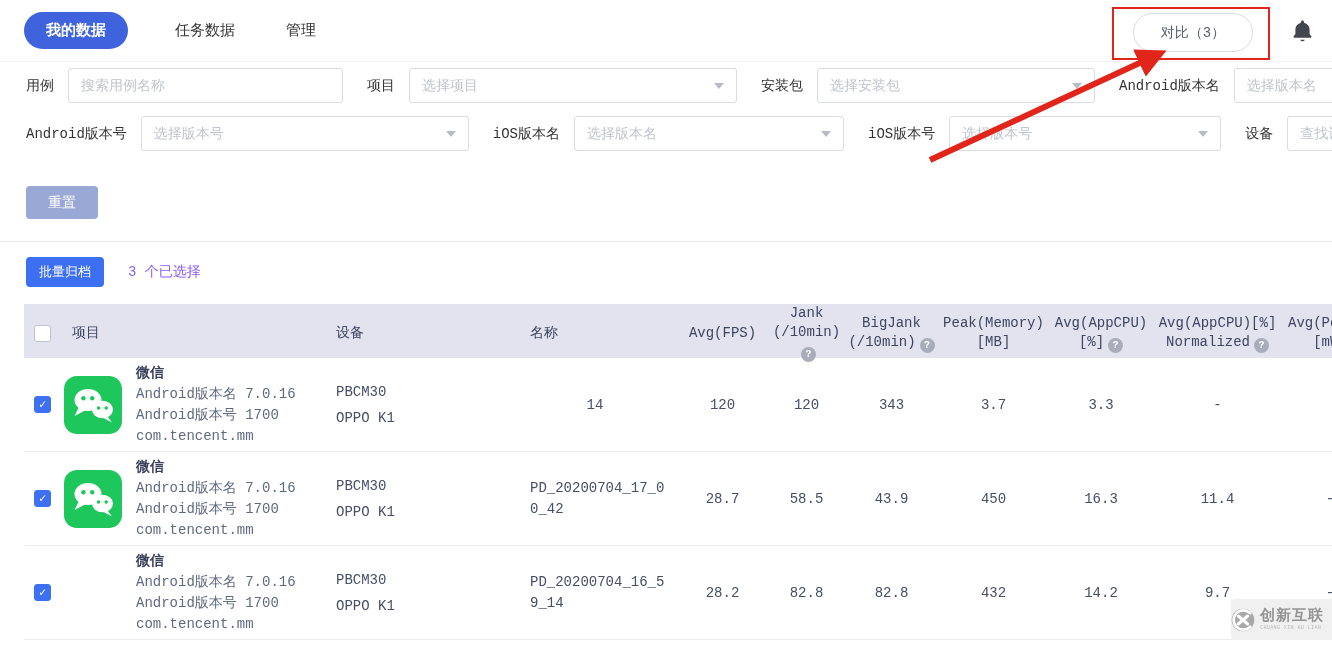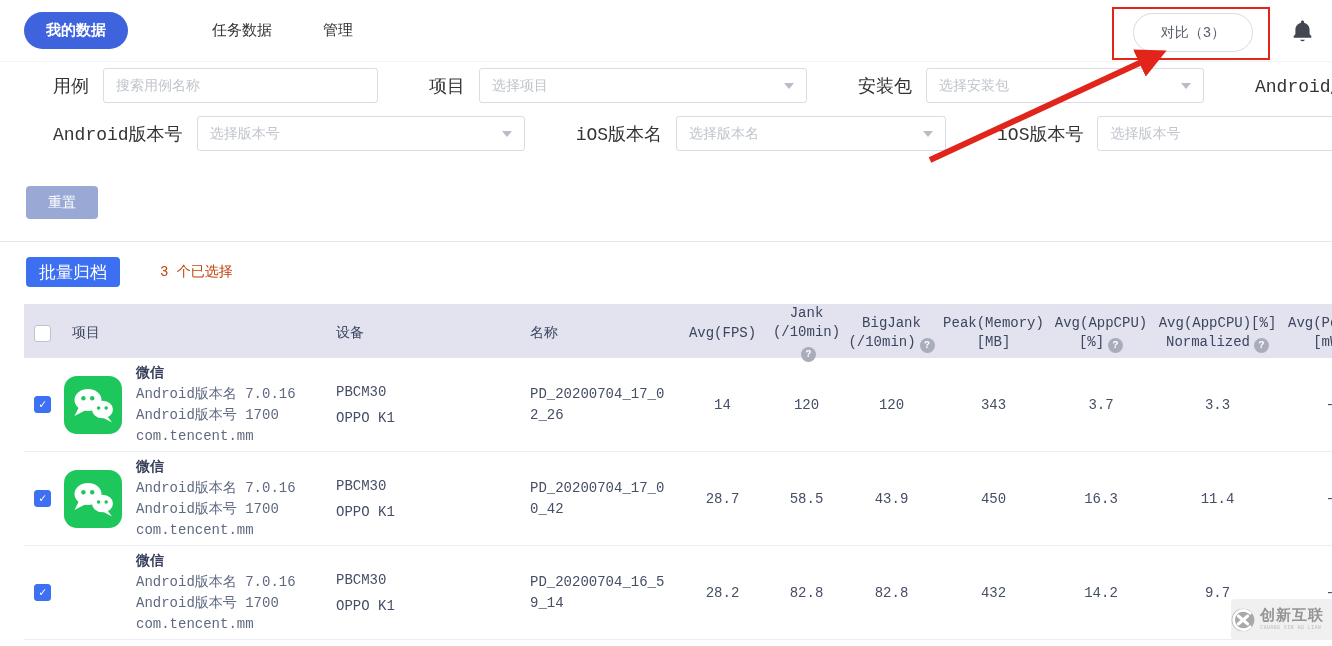--- a/index.html
+++ b/index.html
@@ -9,57 +9,57 @@
     background:#fff; font-family:Liberation Mono, monospace;
     color:#333;
   }
   
   .nav { position:relative; height:62px; display:flex; align-items:center; padding-left:24px; border-bottom:1px solid #f2f3f7; }
   .nav-pill {
     background:#3e63dd; color:#fff; font-size:15px; font-weight:bold;
     height:37px; padding:0 22px; border-radius:19px; display:flex; align-items:center; cursor:pointer;
   }
   .nav-tab { font-size:15px; color:#333; cursor:pointer; }
-  .nav-tab.t2 { margin-left:84px; }
+  .nav-tab.t2 { margin-left:47px; }
   .nav-tab.t3 { margin-left:51px; }
   .compare-btn {
     position:absolute; left:1133px; top:13px; width:120px; height:39px;
     border:1px solid #d8dce3; border-radius:20px; background:#fff;
     display:flex; align-items:center; justify-content:center;
     font-size:14px; color:#555b68; cursor:pointer; z-index:3;
   }
   .red-rect { position:absolute; left:1112px; top:7px; width:158px; height:53px; border:2px solid #e1251b; z-index:6; pointer-events:none; }
   .red-arrow { position:absolute; left:905px; top:40px; z-index:6; pointer-events:none; }
   .bell { position:absolute; left:1291px; top:19px; cursor:pointer; }
   
   .filters { padding:6px 0 0 26px; }
   .f-row { display:flex; align-items:center; margin-bottom:13px; }
   .f-group { display:flex; align-items:center; margin-right:24px; }
-  .f-label { font-size:18px; color:#333; margin-right:14px; white-space:nowrap;margin-left:27px; }
+  .f-label { font-size:14px; color:#333; margin-right:14px; white-space:nowrap; }
   .field {
     position:relative; height:35px; border:1px solid #d9dce3; border-radius:3px;
     display:flex; align-items:center; padding:0 12px; background:#fff;
   }
   .field input { border:none; outline:none; width:100%; font-size:14px; font-family:inherit; color:#333; background:transparent; }
   .field input::placeholder { color:#c0c4cc; }
   .sel-placeholder { font-size:14px; color:#c0c4cc; flex:1; white-space:nowrap; overflow:hidden; }
   .caret { width:0; height:0; border-left:5px solid transparent; border-right:5px solid transparent; border-top:6px solid #b8bcc8; margin-left:8px; }
   .w275{width:275px}.w280{width:328px}.w278{width:278px}.w270{width:270px}.w272{width:272px}.w250{width:250px}
   .reset-btn {
     margin:22px 0 0 26px; width:72px; height:33px; background:#9aa8d6; color:#fff;
     font-size:14px; border:none; border-radius:4px; cursor:pointer; font-family:inherit;
   }
   .divider { margin-top:22px; border-top:1px solid #e7e8ee; }
   
   .toolbar { padding:15px 0 0 26px; display:flex; align-items:center; }
   .archive-btn {
-    height:30px; padding:0 13px; background:#3d6ff2; color:#fff; font-size:17px;
+    height:30px; padding:0 13px; background:#3d6ff2; color:#fff; font-size:13px;
     border:none; border-radius:4px; cursor:pointer; font-family:inherit;
   }
-  .selected-text { margin-left:40px; font-size:14px; color:#c2410c; }
+  .selected-text { margin-left:24px; font-size:14px; color:#8b5cf6; }
   
   .table { margin:17px 0 0 24px; width:1351px; }
   .tgrid { display:grid; grid-template-columns:34px 262px 190px 170px 85px 83px 87px 117px 98px 135px 90px; }
   .thead { background:#e2e3ee; height:54px; align-items:center; font-size:14px; color:#3d4560; }
   .th { text-align:center; line-height:19px; }
   .th.left { text-align:left; }
   .th.project { padding-left:14px; }
   .th.device { padding-left:16px; }
   .th.name { padding-left:20px; }
   .row { height:94px; align-items:center; border-bottom:1px solid #ebeef5; background:#fff; }
@@ -256,21 +256,20 @@
           <div class="app-name">微信</div>
           <div class="app-sub">Android版本名 7.0.16</div>
           <div class="app-sub">Android版本号 1700</div>
           <div class="app-sub">com.tencent.mm</div>
         </div>
       </div>
       <div class="cell left device-cell">
         <div>PBCM30</div>
         <div>OPPO K1</div>
       </div>
-      <div class="cell left name-cell">PD_20200704_17_02_26</div>
       <div class="cell">14</div>
       <div class="cell">120</div>
       <div class="cell">120</div>
       <div class="cell">343</div>
       <div class="cell">3.7</div>
       <div class="cell">3.3</div>
       <div class="cell">-</div>
     </div>
 
     <div class="tgrid row">

